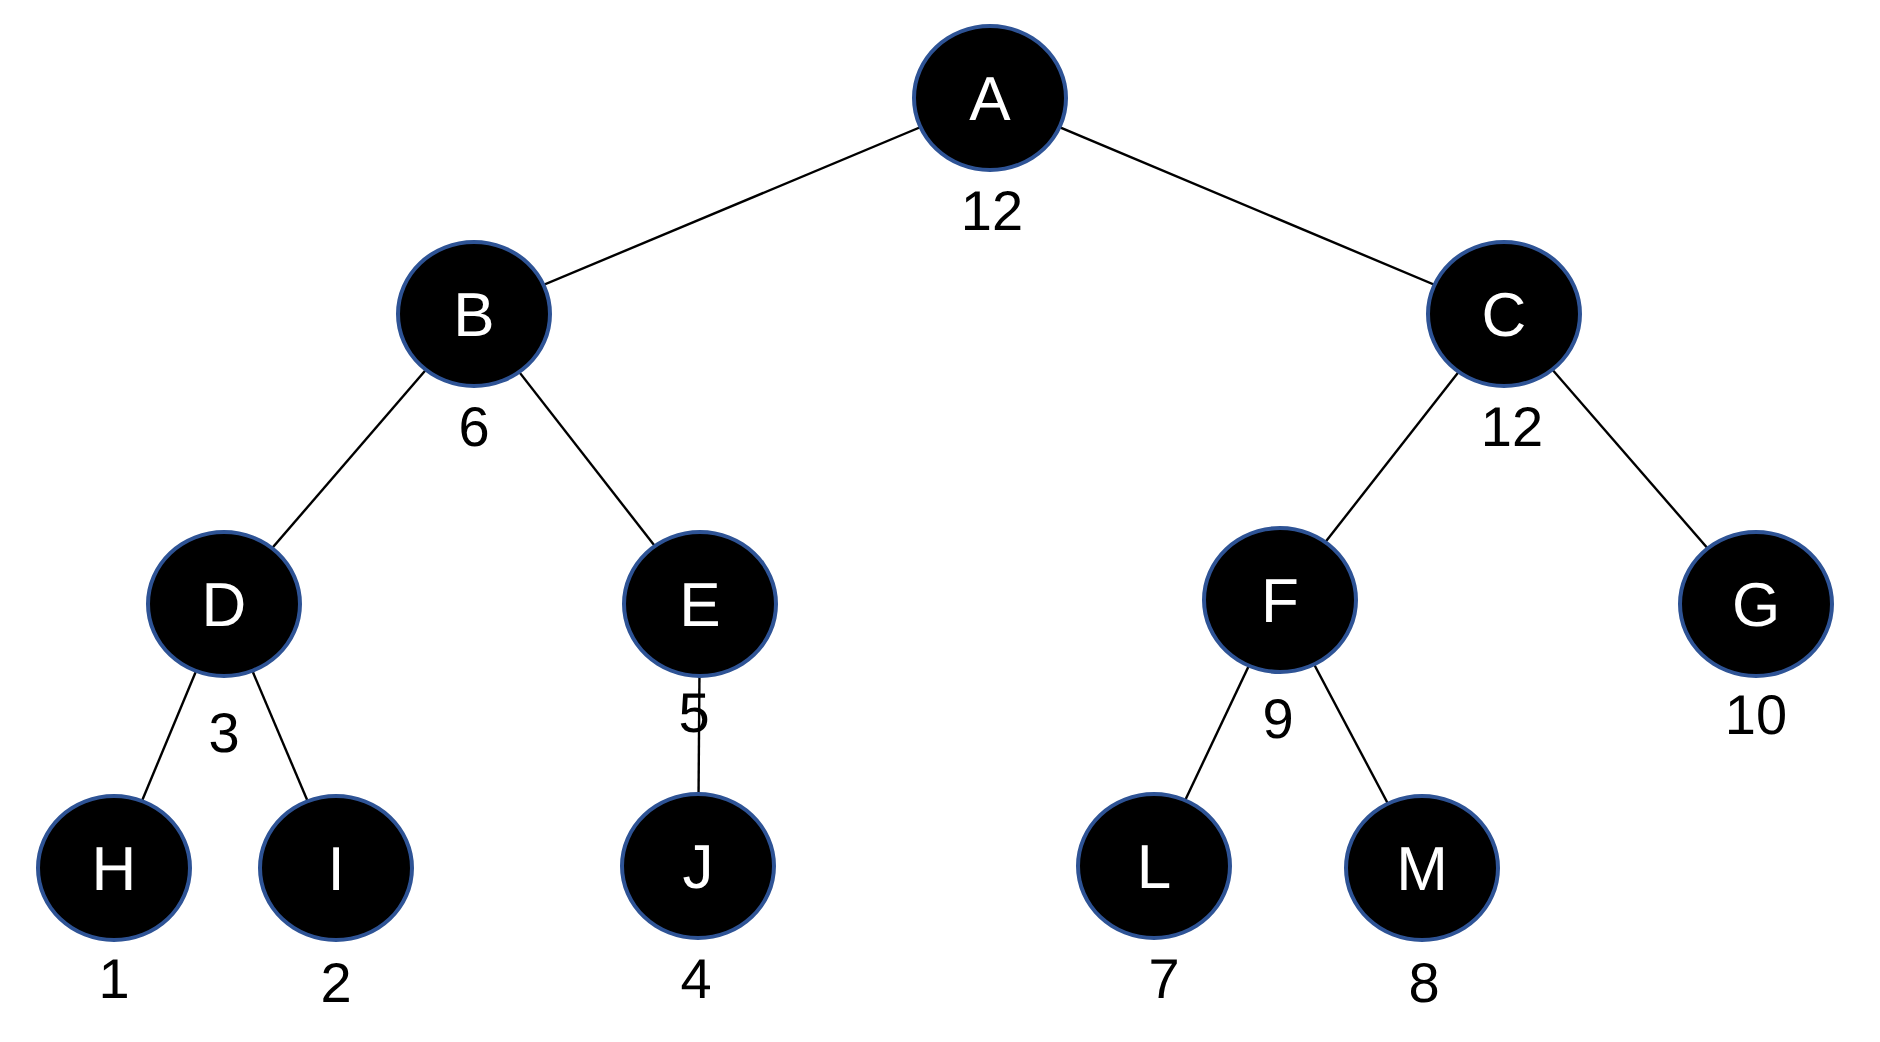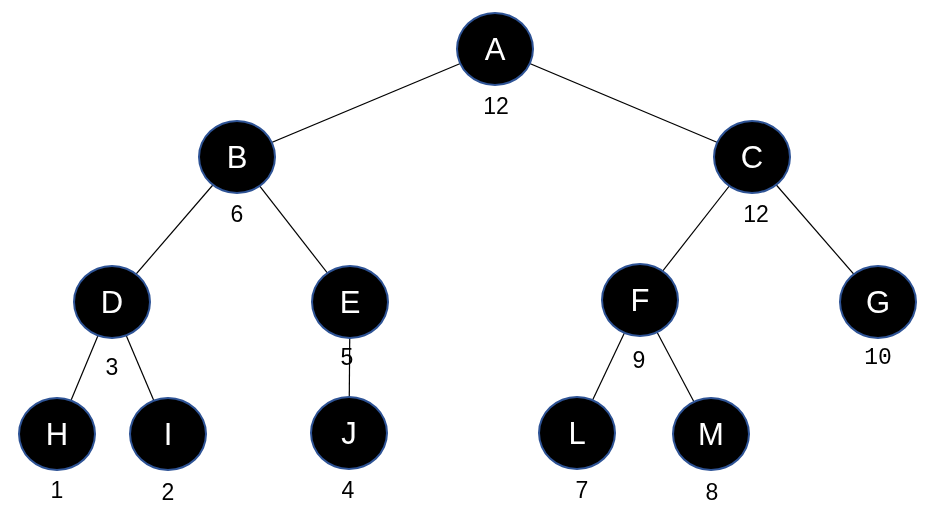--- a/index.html
+++ b/index.html
@@ -37,21 +37,21 @@
     justify-content: center;
   }
   .node-letter {
     font-size: 31px;
     line-height: 1;
     user-select: none;
   }
   .value-label {
     position: absolute;
     transform: translate(-50%, -50%);
-    font-size: 23px;
+    font-size: 28px;
     line-height: 1;
     white-space: nowrap;
   }
 </style>
 </head>
 <body>
 
 <div class="canvas">
   <svg class="edges" width="940" height="521">
       <line x1="495" y1="49" x2="237" y2="157" stroke="#000000" stroke-width="1.2"></line>
@@ -87,21 +87,21 @@
         <span class="node-letter" style="color: rgb(255, 255, 255);">E</span>
       </div>
       <div class="value-label" style="left: 347px; top: 357px; color: rgb(0, 0, 0);">5</div>
       <div class="node" style="left: 601px; top: 263px; width: 78px; height: 74px; background: rgb(0, 0, 0); border: 2.5px solid rgb(46, 83, 149);">
         <span class="node-letter" style="color: rgb(255, 255, 255);">F</span>
       </div>
       <div class="value-label" style="left: 639px; top: 360px; color: rgb(0, 0, 0);">9</div>
       <div class="node" style="left: 839px; top: 265px; width: 78px; height: 74px; background: rgb(0, 0, 0); border: 2.5px solid rgb(46, 83, 149);">
         <span class="node-letter" style="color: rgb(255, 255, 255);">G</span>
       </div>
-      <div class="value-label" style="left: 878px; top: 358px; color: rgb(0, 0, 0); font-family: Liberation Mono, monospace;">10</div>
+      <div class="value-label" style="left: 878px; top: 358px; color: rgb(0, 0, 0);">10</div>
       <div class="node" style="left: 18px; top: 397px; width: 78px; height: 74px; background: rgb(0, 0, 0); border: 2.5px solid rgb(46, 83, 149);">
         <span class="node-letter" style="color: rgb(255, 255, 255);">H</span>
       </div>
       <div class="value-label" style="left: 57px; top: 490px; color: rgb(0, 0, 0);">1</div>
       <div class="node" style="left: 129px; top: 397px; width: 78px; height: 74px; background: rgb(0, 0, 0); border: 2.5px solid rgb(46, 83, 149);">
         <span class="node-letter" style="color: rgb(255, 255, 255);">I</span>
       </div>
       <div class="value-label" style="left: 168px; top: 492px; color: rgb(0, 0, 0);">2</div>
       <div class="node" style="left: 310px; top: 396px; width: 78px; height: 74px; background: rgb(0, 0, 0); border: 2.5px solid rgb(46, 83, 149);">
         <span class="node-letter" style="color: rgb(255, 255, 255);">J</span>

